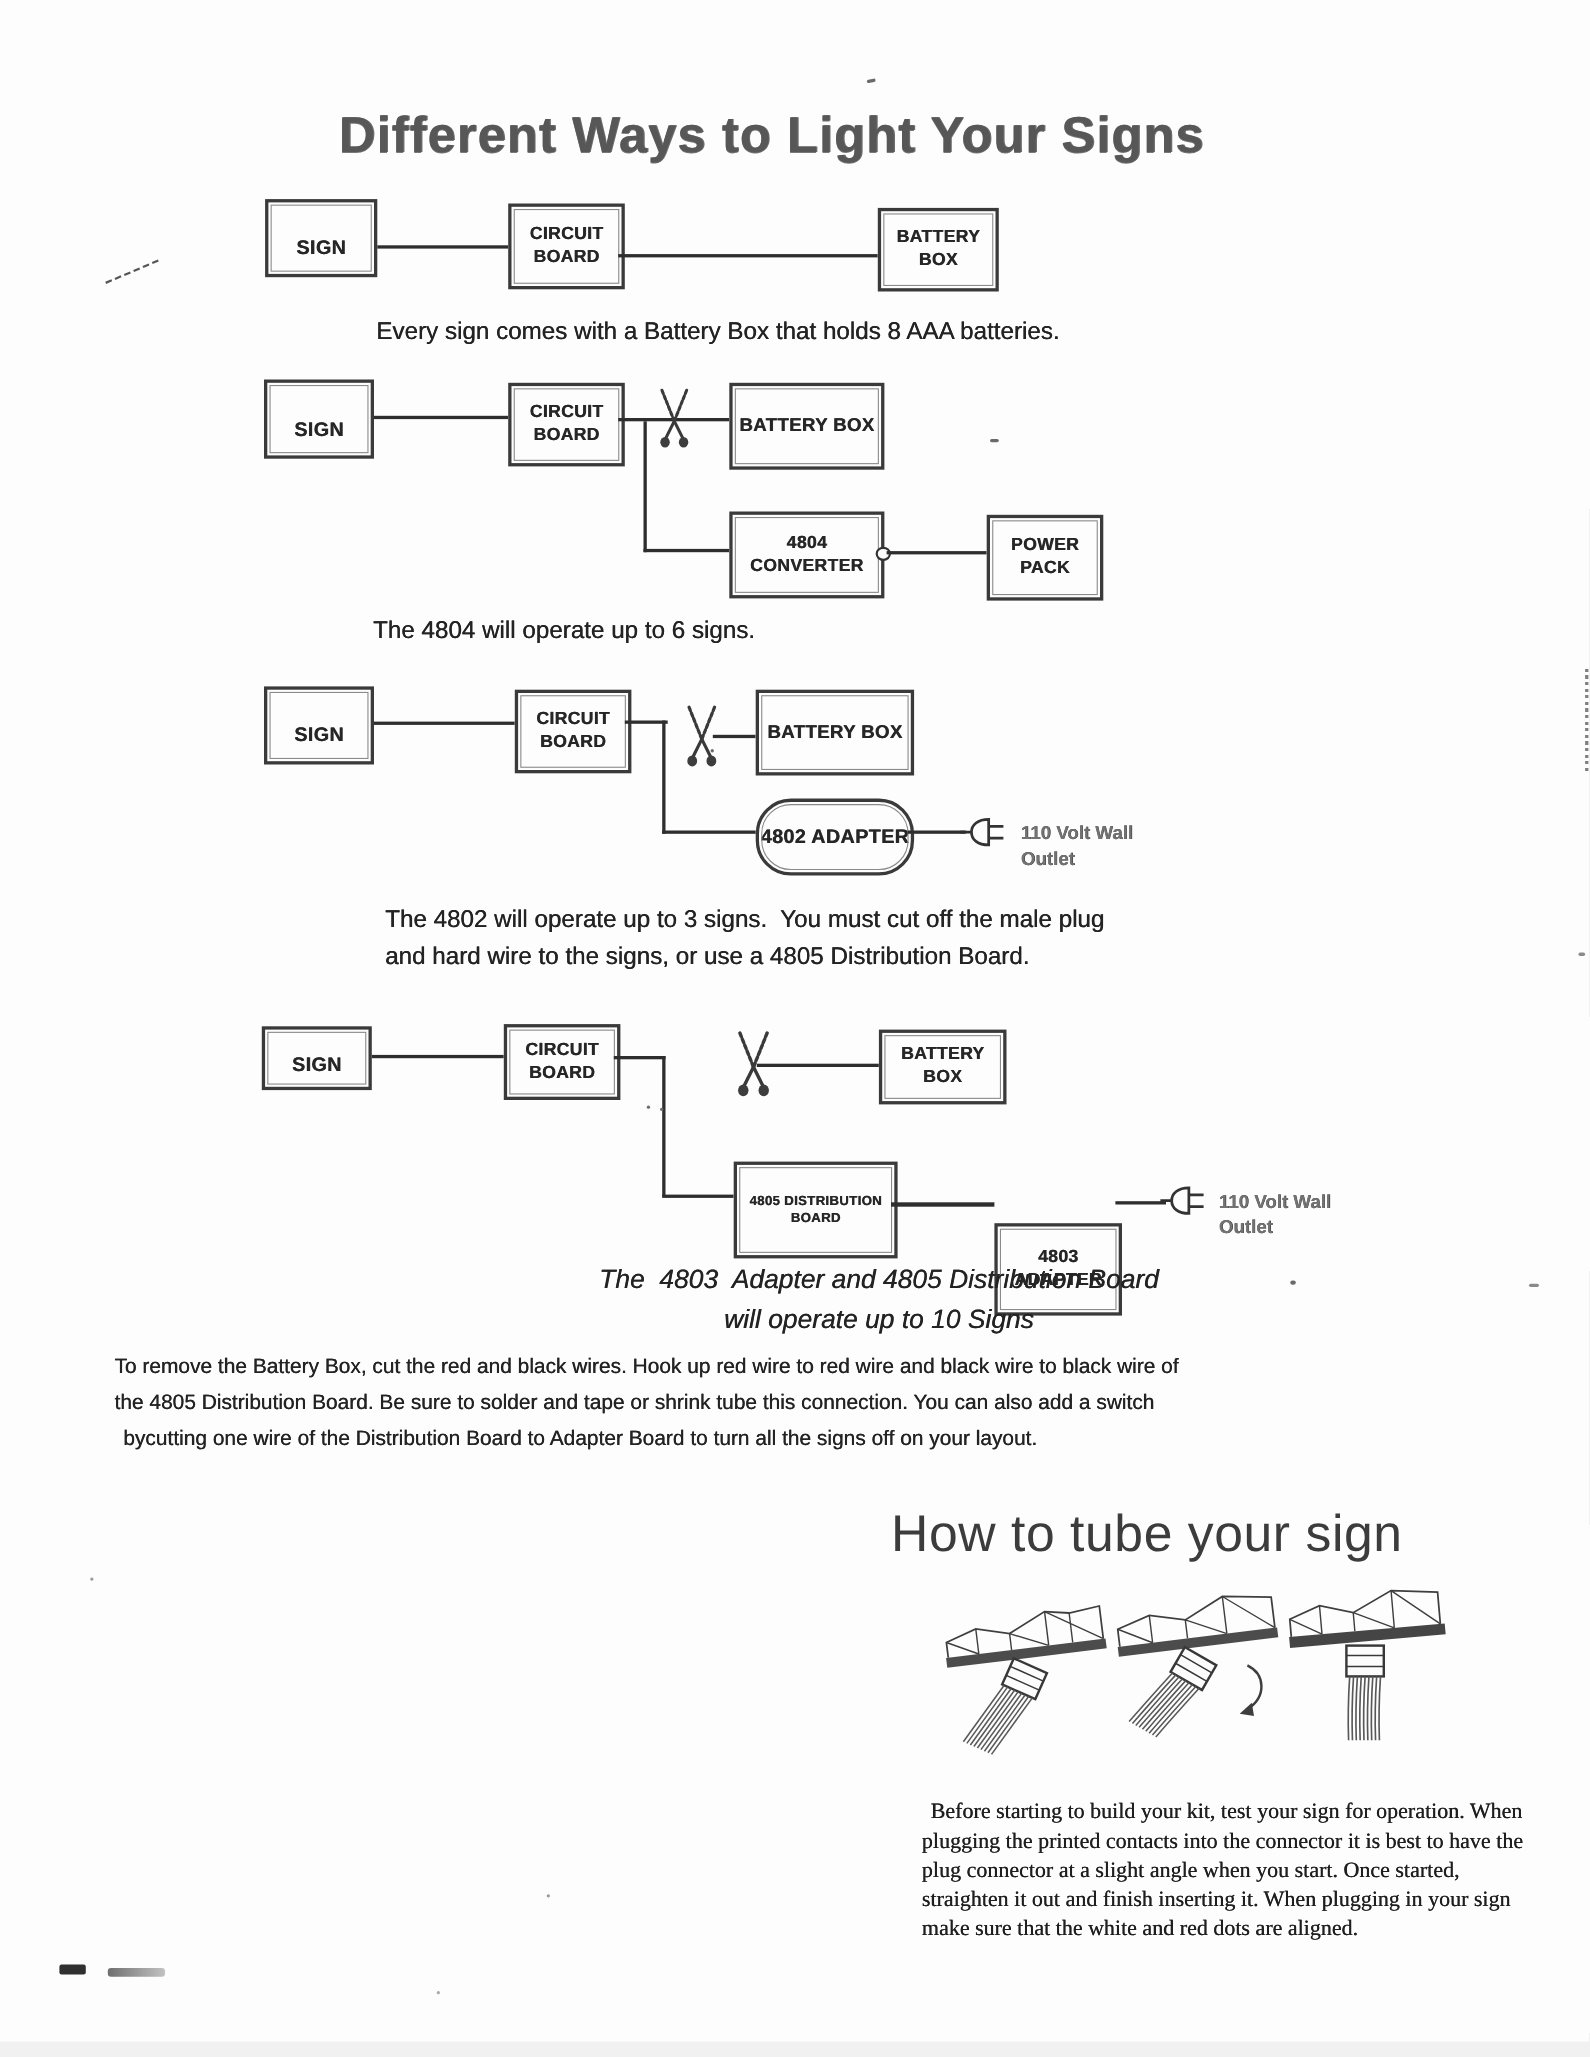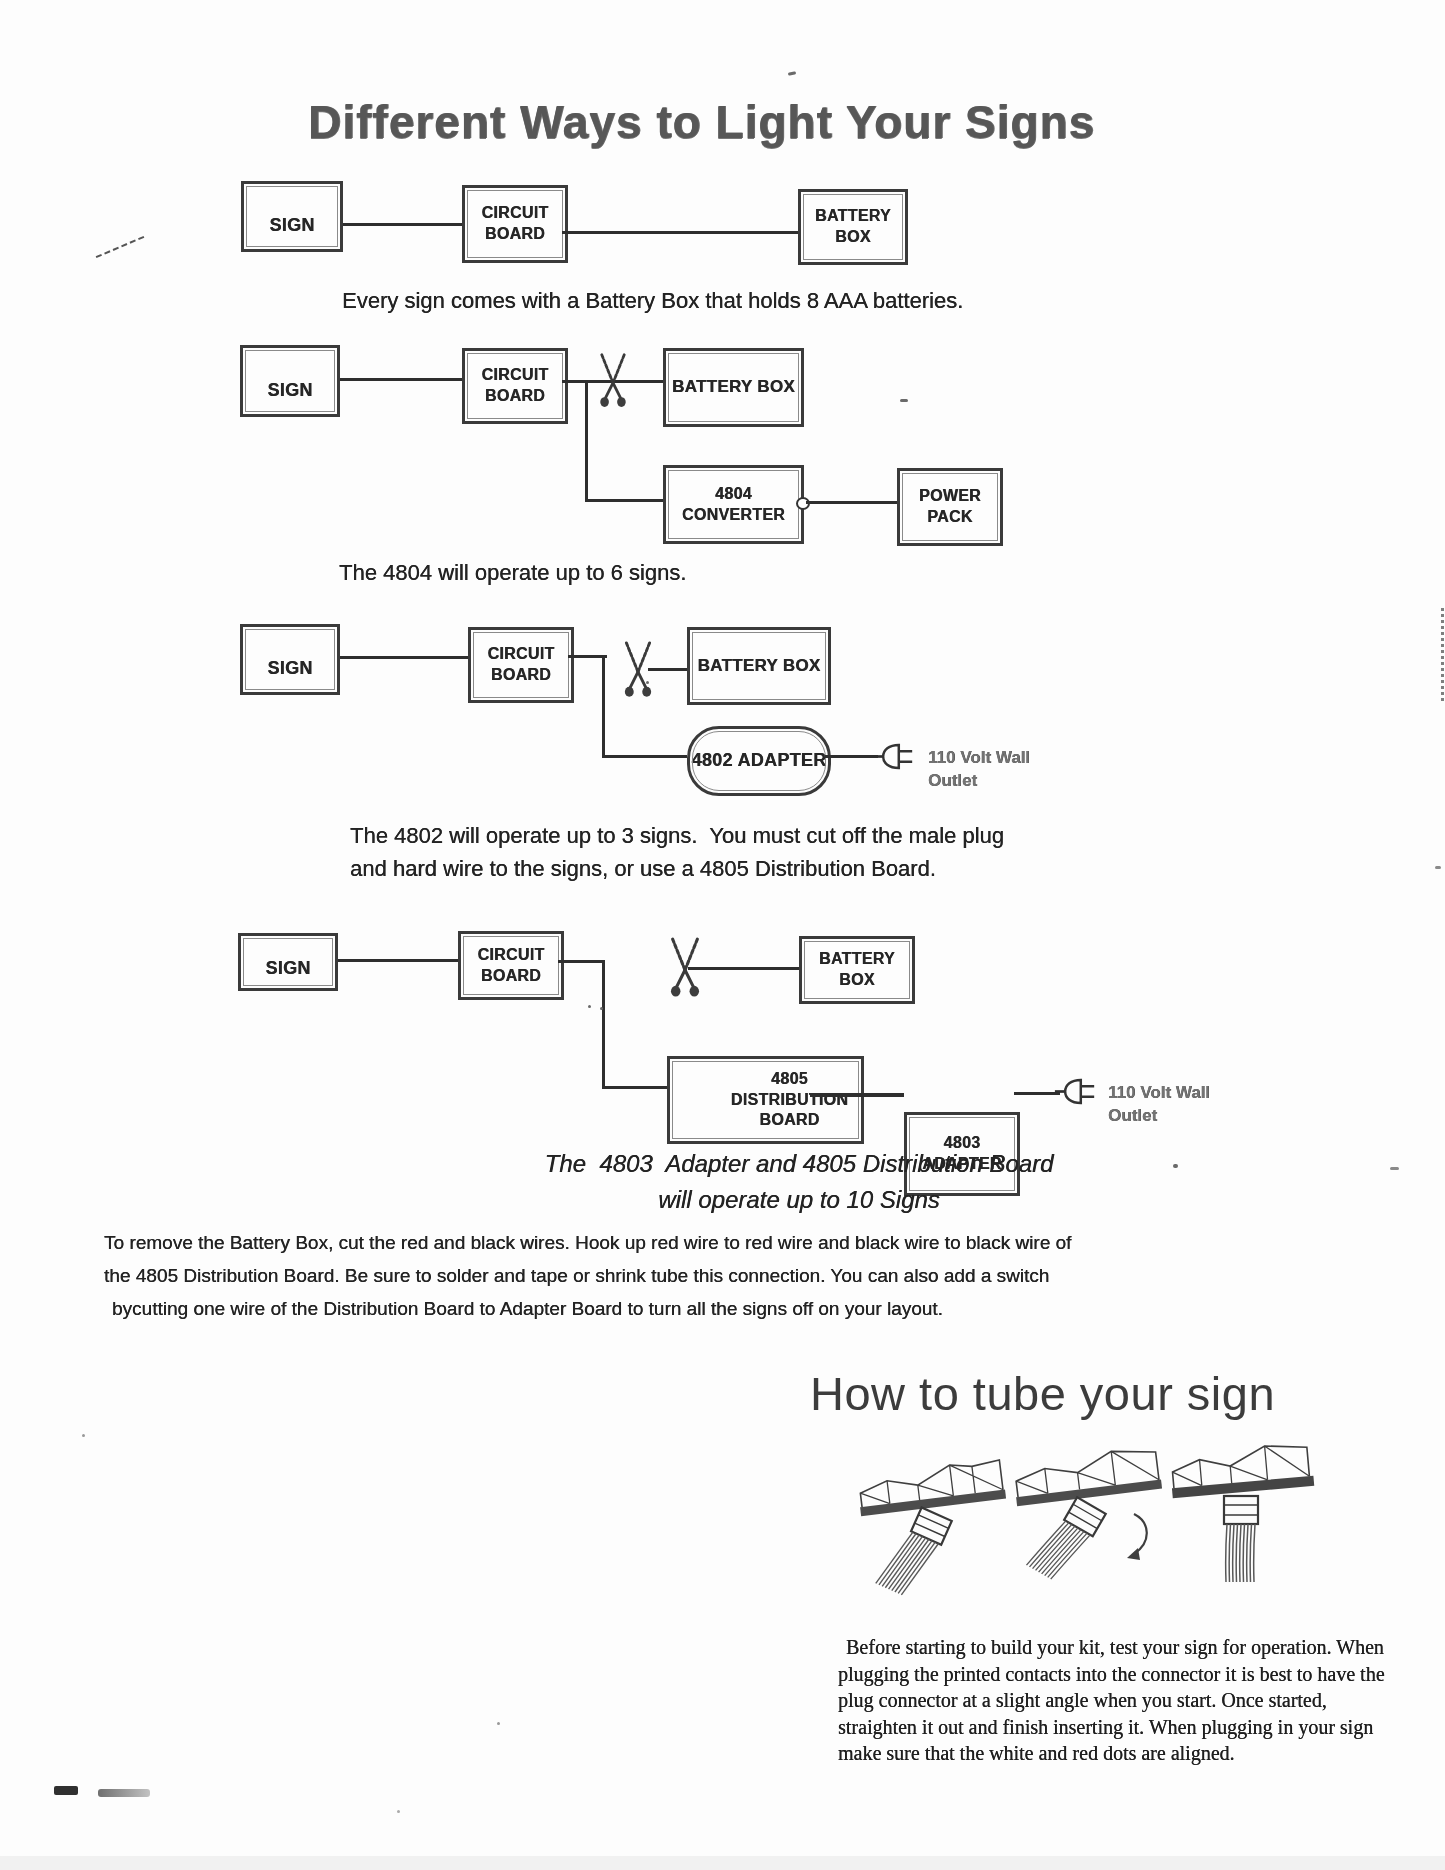--- a/index.html
+++ b/index.html
@@ -133,21 +133,21 @@
   <div class="speck" style="left:588px;top:1005px;width:3px;height:3px;"></div>
   <div class="speck" style="left:600px;top:1007px;width:3px;height:3px;"></div>
   <svg class="abs" style="left:664px;top:936px;" width="42" height="64">
       <use href="#scissors"></use>
     </svg>
   <div class="wire" style="left:688px;top:967px;width:111px;height:3px;"></div>
   <div class="dbox" style="left:799px;top:936px;width:110px;height:62px;font-size:16px;">
       <span>BATTERY BOX</span>
     </div>
   <div class="wire" style="left:602px;top:1086px;width:65px;height:3px;"></div>
-  <div class="dbox" style="left:667px;top:1056px;width:143px;height:82px;font-size:16px;padding-left:48px;">
+  <div class="dbox" style="left:667px;top:1056px;width:143px;height:82px;font-size:12px;">
       <span>4805 DISTRIBUTION BOARD</span>
     </div>
   <div class="wire" style="left:810px;top:1093px;width:94px;height:4px;"></div>
   <div class="dbox" style="left:904px;top:1112px;width:110px;height:78px;font-size:16px;">
       <span>4803 ADAPTER</span>
     </div>
   <div class="wire" style="left:1014px;top:1092px;width:46px;height:3px;"></div>
   <svg class="abs" style="left:1054px;top:1076px;" width="50" height="31">
       <use href="#plug"></use>
     </svg>

